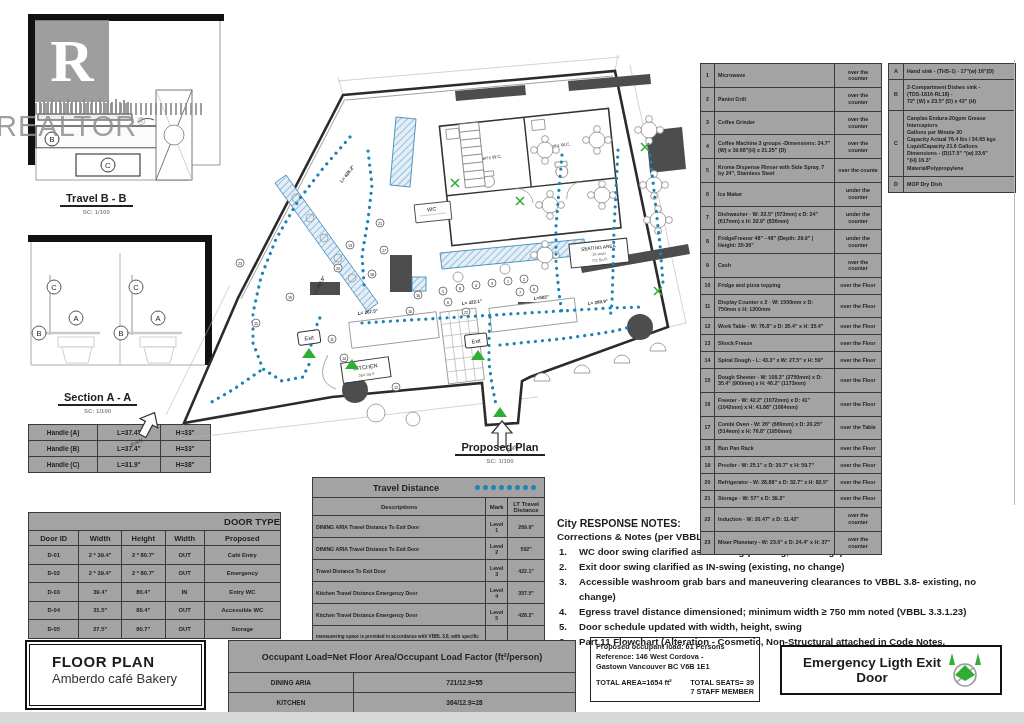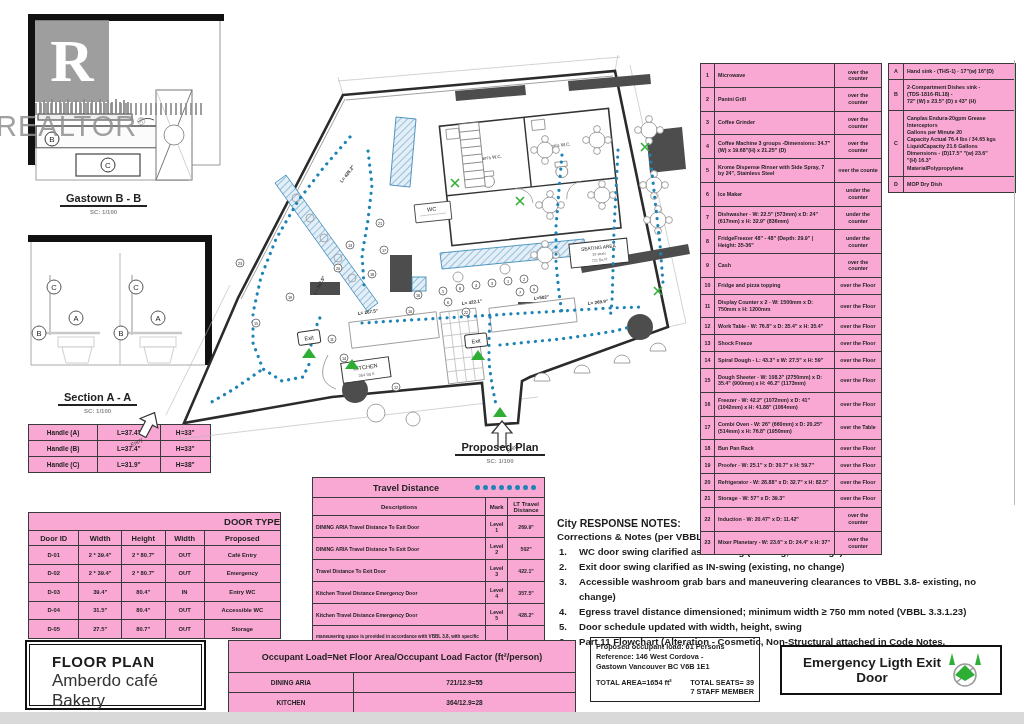--- a/index.html
+++ b/index.html
@@ -1,21 +1,21 @@
 <!DOCTYPE html>
 <html><head>
 <meta charset="utf-8">
 <style>
   *{box-sizing:border-box;margin:0;padding:0}
   body{margin:0;background:#e8e8e8;font-family:"Liberation Sans",sans-serif}
   .sheet{position:relative;width:1024px;height:724px;background:#ffffff;overflow:hidden;color:#1c1c1c}
   .abs{position:absolute}
 
   
-  table{border-collapse:collapse;background:#f9a8d4}
+  table{border-collapse:collapse;background:#a3a3a3}
   td,th{border:1px solid #3a3a3a;font-weight:bold;color:#222;vertical-align:middle}
 
   
   #equip-table{left:700px;top:63px;width:182px;font-size:5.3px}
   #equip-table td{padding:4.5px 3px;line-height:1.3}
   #equip-table td.n{width:14px;text-align:center}
   #equip-table td.l{width:47px;text-align:center}
 
   
   #fixture-table{left:888px;top:63px;width:128px;font-size:5.3px}
@@ -62,21 +62,21 @@
   #city-notes .h1{font-weight:bold;font-size:10.5px;margin-bottom:2px}
   #city-notes .h2{font-weight:bold;font-size:9.8px;margin-bottom:2px}
   #city-notes .note-item{display:flex;font-weight:bold;font-size:9.6px;line-height:15px}
   #city-notes .note-item .num{width:22px;padding-left:2px}
   #city-notes .note-item .txt{flex:1}
 
   
   #title-block{left:25px;top:640px;width:181px;height:70px;border:2px solid #111}
   #title-block .inner{position:absolute;inset:2px;border:1px solid #111;padding:8px 0 0 22px}
   #title-block .t1{font-size:15px;font-weight:bold;letter-spacing:.5px}
-  #title-block .t2{font-size:17px;color:#333;margin-top:1px}
+  #title-block .t2{font-size:13px;color:#333;margin-top:1px}
 
   
   #proposed-block{left:590px;top:637px;width:170px;height:65px;border:1.5px solid #222;padding:4px 5px;font-size:7.3px;font-weight:bold;line-height:1.35}
   #proposed-block .row{display:flex;justify-content:space-between;margin-top:6px}
   #proposed-block .staff{text-align:right}
 
   
   #emergency-block{left:780px;top:645px;width:222px;height:50px;border:2px solid #111;display:flex;align-items:center;padding:0 16px}
   #emergency-block .lbl{flex:1;font-size:13.5px;font-weight:bold;text-align:center}
 
@@ -129,21 +129,21 @@
 
   <div class="abs" id="watermark">
     <div class="rbox">
         <span>R</span>
       </div>
     <div class="ticks"></div>
     <div class="word"><span>REALTOR</span><sup>®</sup></div>
   </div>
 
   <div class="abs" style="left:60px;top:188px;text-align:center">
-    <div class="sec-title">Gastown B - B</div>
+    <div class="sec-title">Travel B - B</div>
     <div class="sec-scale">SC: 1/100</div>
   </div>
 
   <svg class="abs" style="left:28px;top:235px" width="184" height="148" viewBox="0 0 184 148">
     <rect x="0" y="0" width="184" height="7" fill="#111"></rect>
     <rect x="177" y="0" width="7" height="130" fill="#111"></rect>
     <line x1="3" y1="7" x2="3" y2="130" stroke="#aaa" stroke-width="1"></line>
     <line x1="3" y1="130" x2="177" y2="130" stroke="#aaa" stroke-width="1"></line>
     <line x1="92" y1="18" x2="92" y2="130" stroke="#ccc" stroke-width="1.4"></line>
 

